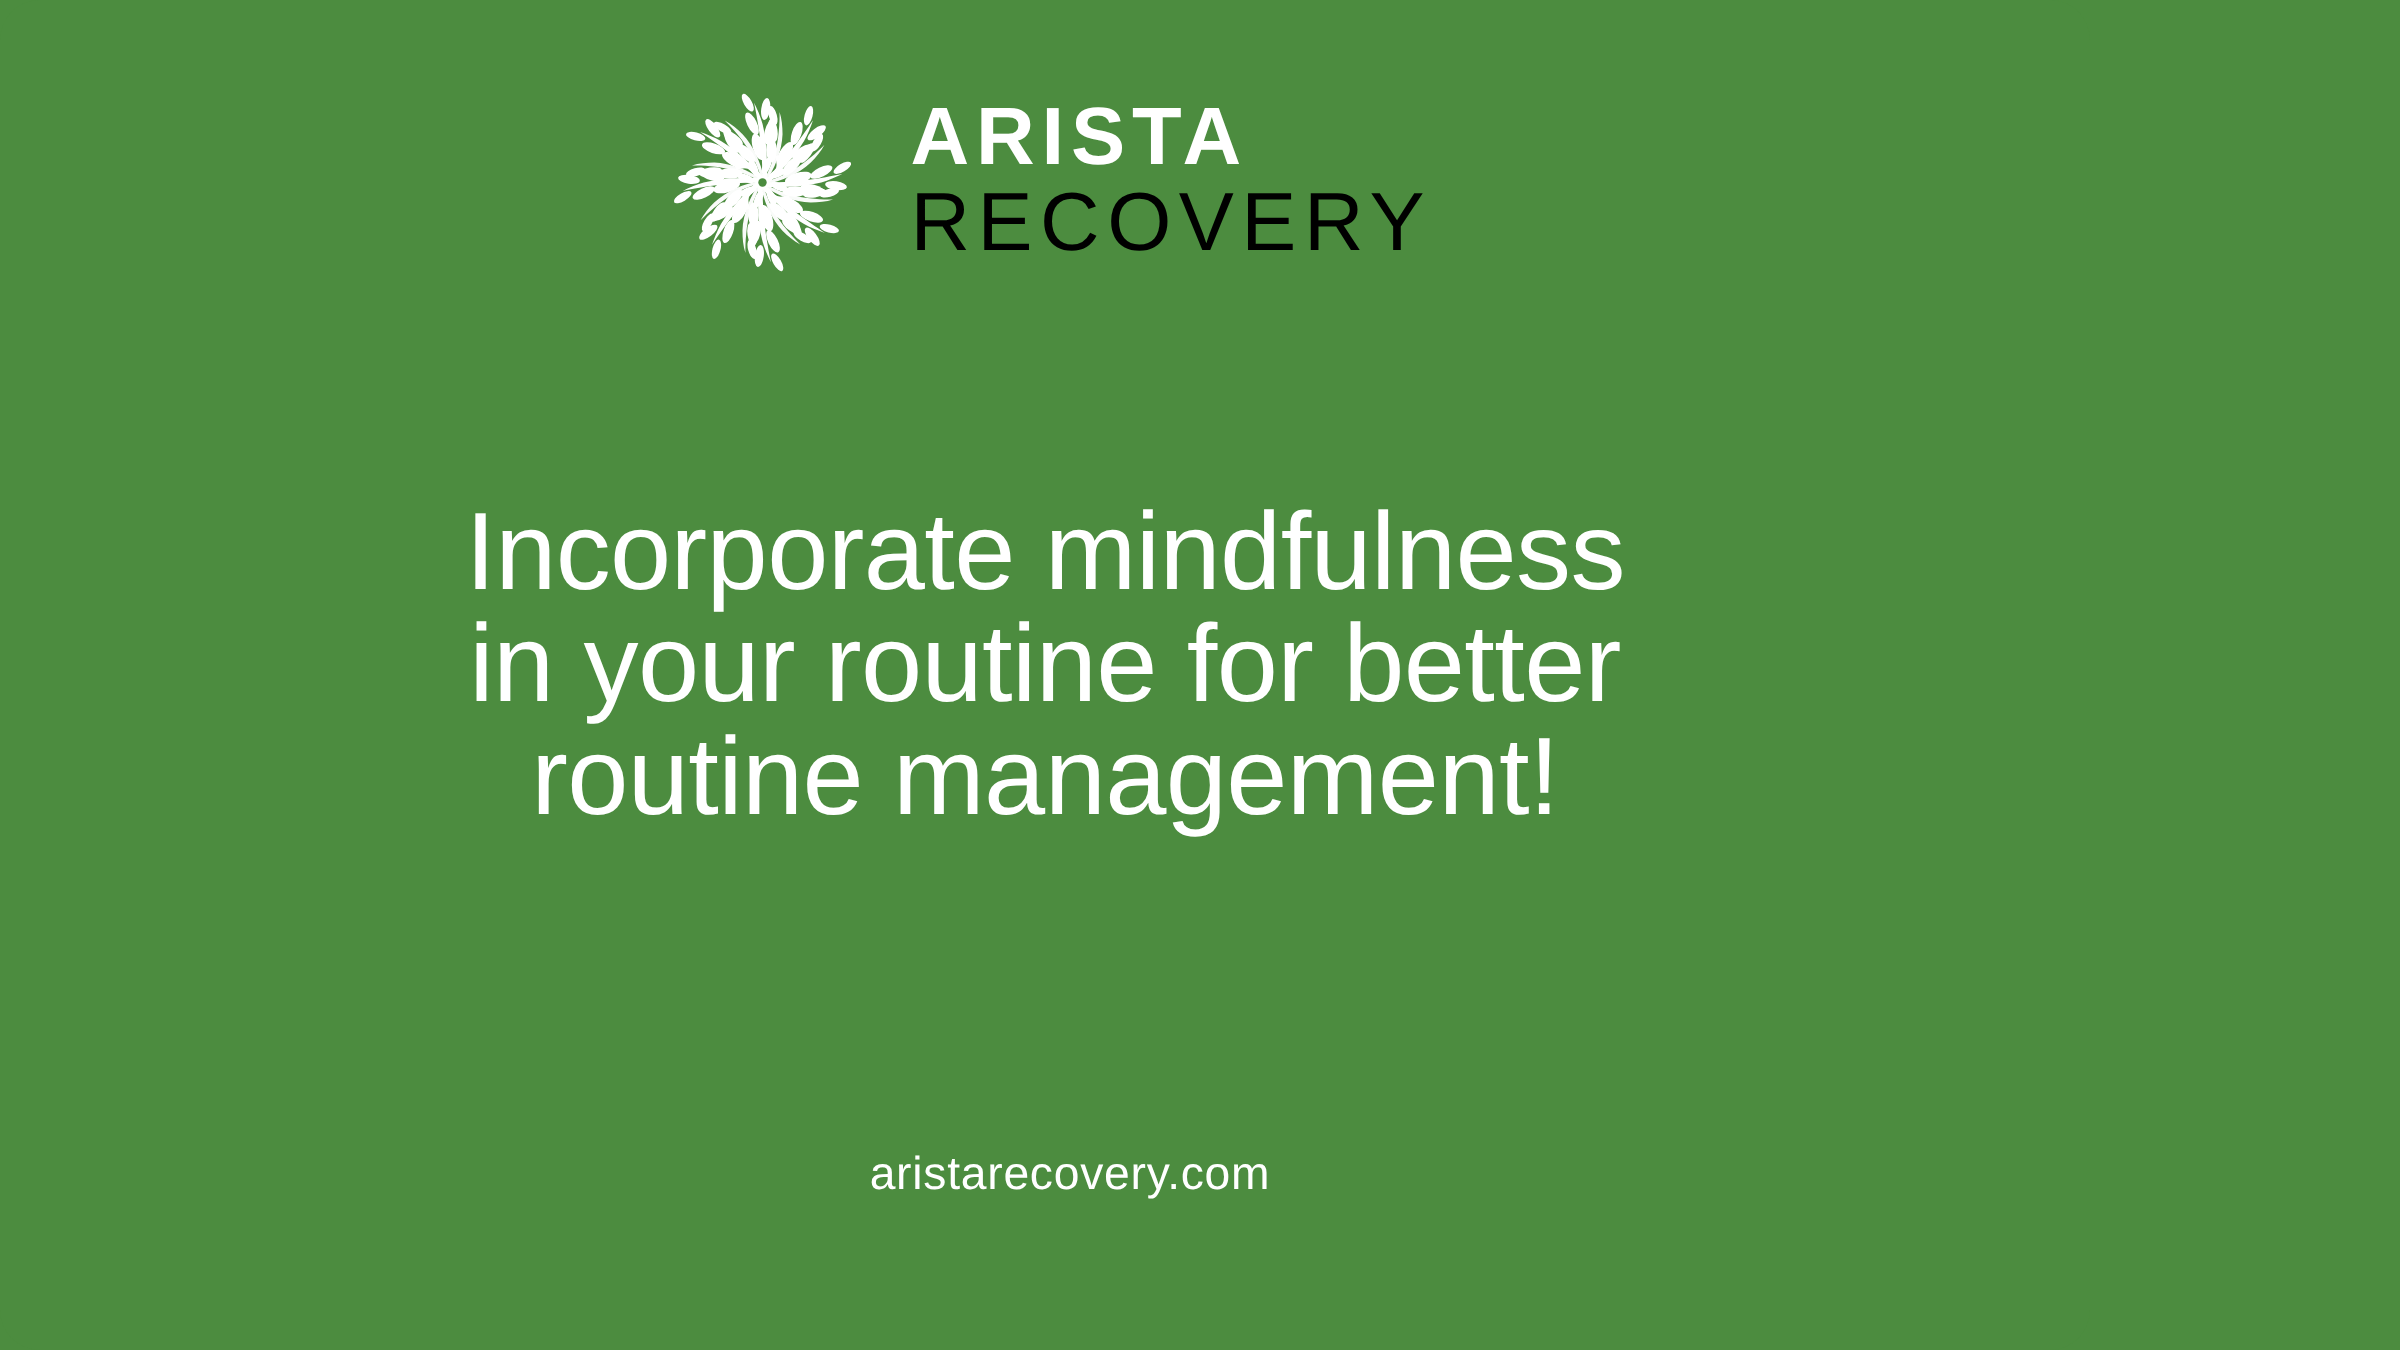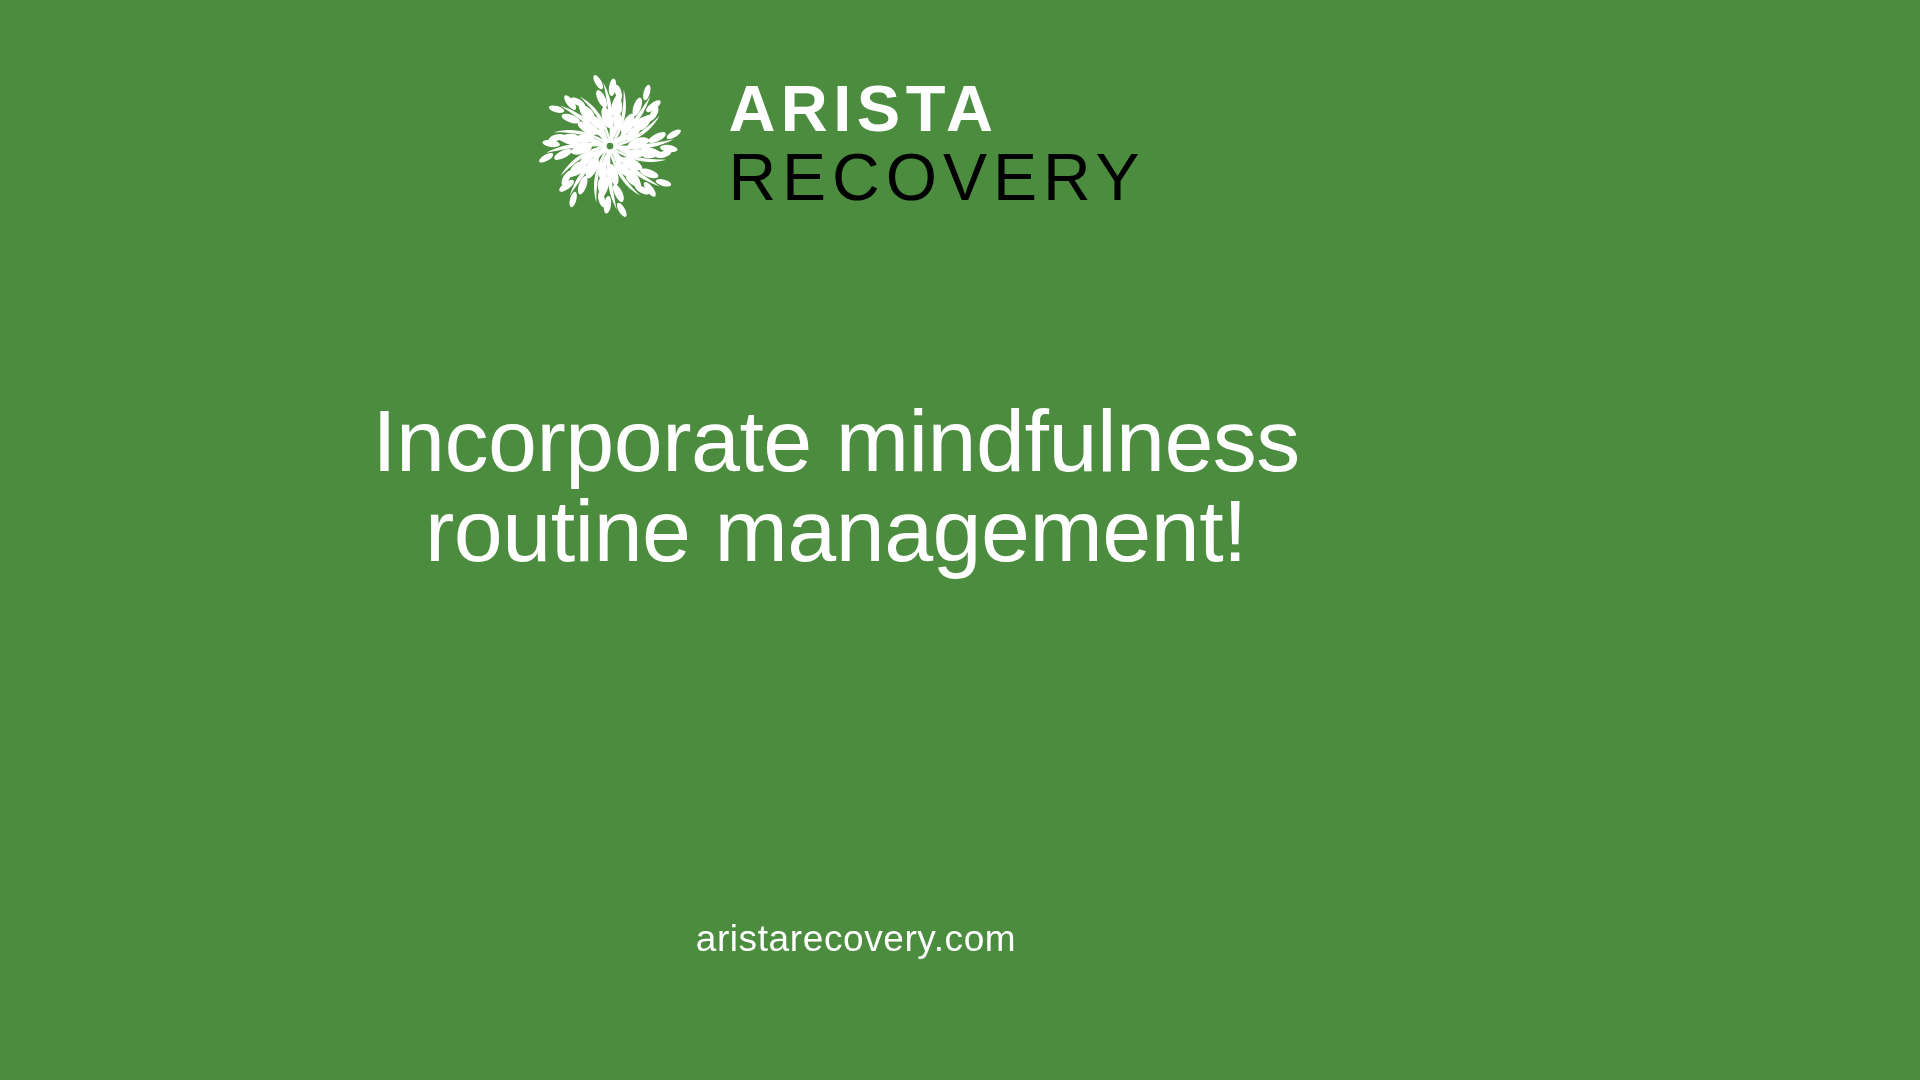--- a/index.html
+++ b/index.html
@@ -156,18 +156,19 @@
     </svg>
 
     <div class="logo-words">
       <div class="logo-arista">ARISTA</div>
       <div class="logo-recovery">RECOVERY</div>
     </div>
   </div>
 
   <div class="headline">
     <span class="headline-line">Incorporate mindfulness</span>
+    <span class="headline-line">in your routine for better</span>
     <span class="headline-line">routine management!</span>
   </div>
 
   <div class="site-url">aristarecovery.com</div>
 
 </div>
 
 </body></html>

